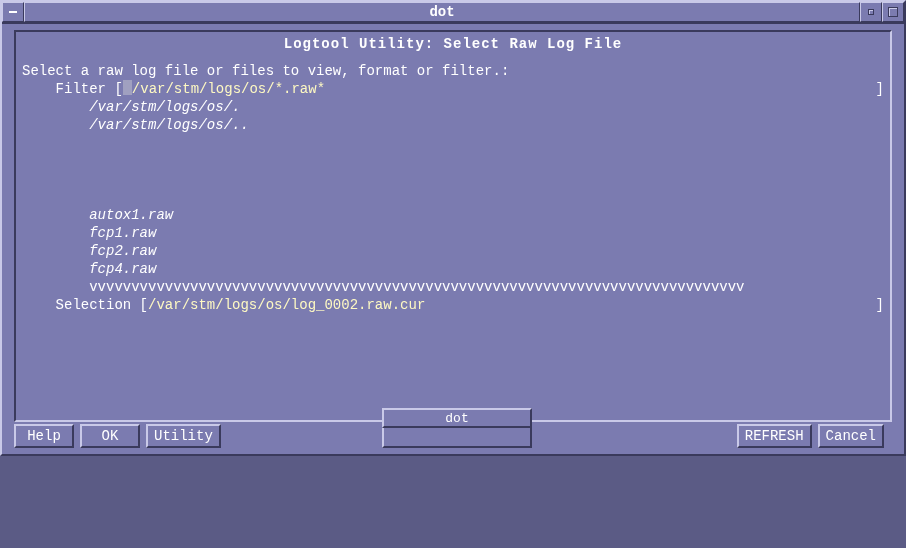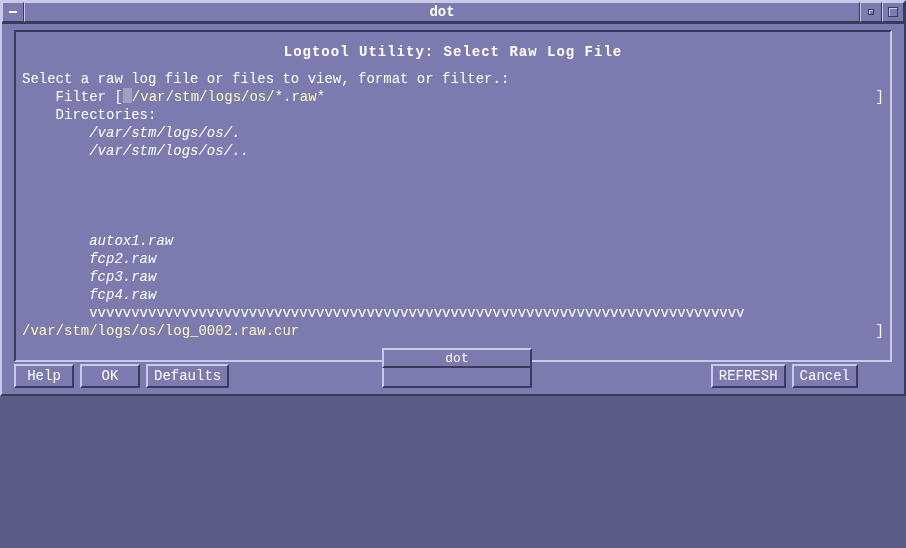--- a/index.html
+++ b/index.html
@@ -4,21 +4,21 @@
 <style>
   * { margin: 0; padding: 0; box-sizing: border-box; }
   html, body { width: 906px; height: 548px; overflow: hidden; }
   body {
     font-family: "Courier New", Courier, monospace;
     font-size: 14px;
     color: #ffffff;
     background: #5b5b85;
   }
   .win-frame {
-    position: absolute; top: 0; left: 0; width: 906px; height: 396px;
+    position: absolute; top: 0; left: 0; width: 906px; height: 456px;
     background: #7b7bb0;
     border: 2px solid;
     border-top-color: #c9c9e8; border-left-color: #c9c9e8;
     border-right-color: #3a3a5c; border-bottom-color: #3a3a5c;
   }
   .titlebar {
     display: flex; align-items: stretch; height: 22px;
     border-bottom: 2px solid;
     border-bottom-color: #3a3a5c;
   }
@@ -40,57 +40,57 @@
     font-weight:bold;
   }
   .client {
     position:absolute; left:2px; right:2px; top:24px; bottom:2px;
     background:#7b7bb0;
   }
   .content-frame {
     position:absolute; left:10px; top:4px; right:10px; bottom:30px;
     border:2px solid; border-top-color:#3a3a5c; border-left-color:#3a3a5c;
     border-right-color:#c9c9e8; border-bottom-color:#c9c9e8;
-    padding: 10px 2px;
+    padding: 2px 2px;
   }
   .header-line { text-align:center; letter-spacing:1px; margin-bottom:10px; margin-top:2px; font-weight:bold;}
   .pre {
     white-space: pre; line-height: 18px; padding-left:4px; padding-right:4px;
   }
   .field-row { display:flex; }
   .field-label { white-space:pre; }
   .field-wrap { flex:1; display:flex; }
   .field-input {
     flex:1; background:transparent; border:none; color:#fef9c3;
     font: inherit; letter-spacing:inherit; outline:none;
     white-space:pre;
   }
   .cursor {
     display:inline-block; width:9px; height:15px; background:#a0a0c0; vertical-align:text-bottom;
   }
   .dirlist, .filelist { padding-left: 4px; }
   .listitem { white-space:pre; line-height:18px;font-style:italic; }
   .scroll-line { white-space:pre; line-height:18px; letter-spacing:0; }
   .button-bar {
-    position:absolute; left:10px; right:28px; bottom:4px; height:24px;
+    position:absolute; left:10px; right:18px; bottom:4px; height:24px;
     display:flex;
     justify-content:space-between;
   }
   .btn {
     height:24px; display:flex; align-items:center; justify-content:center;
     padding: 0 6px;
     background:#7b7bb0;
     border:2px solid; border-top-color:#c9c9e8; border-left-color:#c9c9e8;
     border-right-color:#3a3a5c; border-bottom-color:#3a3a5c;
     font-family:inherit; font-size:inherit; color:#ffffff;
     min-width:60px;
     margin-right:6px;
     cursor:pointer;
   }
-  .btn:last-child{margin-right:16px;}
+  .btn:last-child{margin-right:0;}
   .spacer{flex:1;}
   .mini-win {
     position:absolute; left:378px; bottom:4px; width:150px; height:40px;
     background:#7b7bb0;
   }
   .mini-title {
     height:20px; display:flex; align-items:center; justify-content:center;
     border:2px solid; border-top-color:#c9c9e8; border-left-color:#c9c9e8;
     border-right-color:#3a3a5c; border-bottom-color:#3a3a5c;
     font-size:13px;
@@ -128,52 +128,52 @@
 
       <div class="pre field-row">
         <span class="field-label">    Filter [</span>
         <span class="cursor"></span>
         <span class="field-wrap">
           <input class="field-input" value="/var/stm/logs/os/*.raw*" style="">
         </span>
         <span>]</span>
       </div>
 
-      <div class="pre">    Directories:</div>
       <div class="dirlist">
         <div class="listitem">        /var/stm/logs/os/.</div>
         <div class="listitem">        /var/stm/logs/os/..</div>
       </div>
 
       <div style="height:72px;"></div>
 
       <div class="filelist">
         <div class="listitem">        autox1.raw</div>
+        <div class="listitem">        fcp1.raw</div>
         <div class="listitem">        fcp2.raw</div>
-        <div class="listitem">        fcp3.raw</div>
         <div class="listitem">        fcp4.raw</div>
         <div class="scroll-line">        vvvvvvvvvvvvvvvvvvvvvvvvvvvvvvvvvvvvvvvvvvvvvvvvvvvvvvvvvvvvvvvvvvvvvvvvvvvvvv</div>
       </div>
 
       <div class="pre field-row">
+        <span class="field-label">    Selection [</span>
         <span class="field-wrap">
           <input class="field-input" value="/var/stm/logs/os/log_0002.raw.cur" style="">
         </span>
         <span>]</span>
       </div>
 
     </div>
 
     <div class="mini-win">
       <div class="mini-title">dot</div>
       <div class="mini-body"></div>
     </div>
 
     <div class="button-bar">
       <div class="btn">Help</div>
       <div class="btn">OK</div>
-      <div class="btn">Defaults</div>
+      <div class="btn">Utility</div>
       <div class="spacer"></div>
       <div class="btn">REFRESH</div>
       <div class="btn">Cancel</div>
     </div>
   </div>
 </div>
 
 </body></html>

